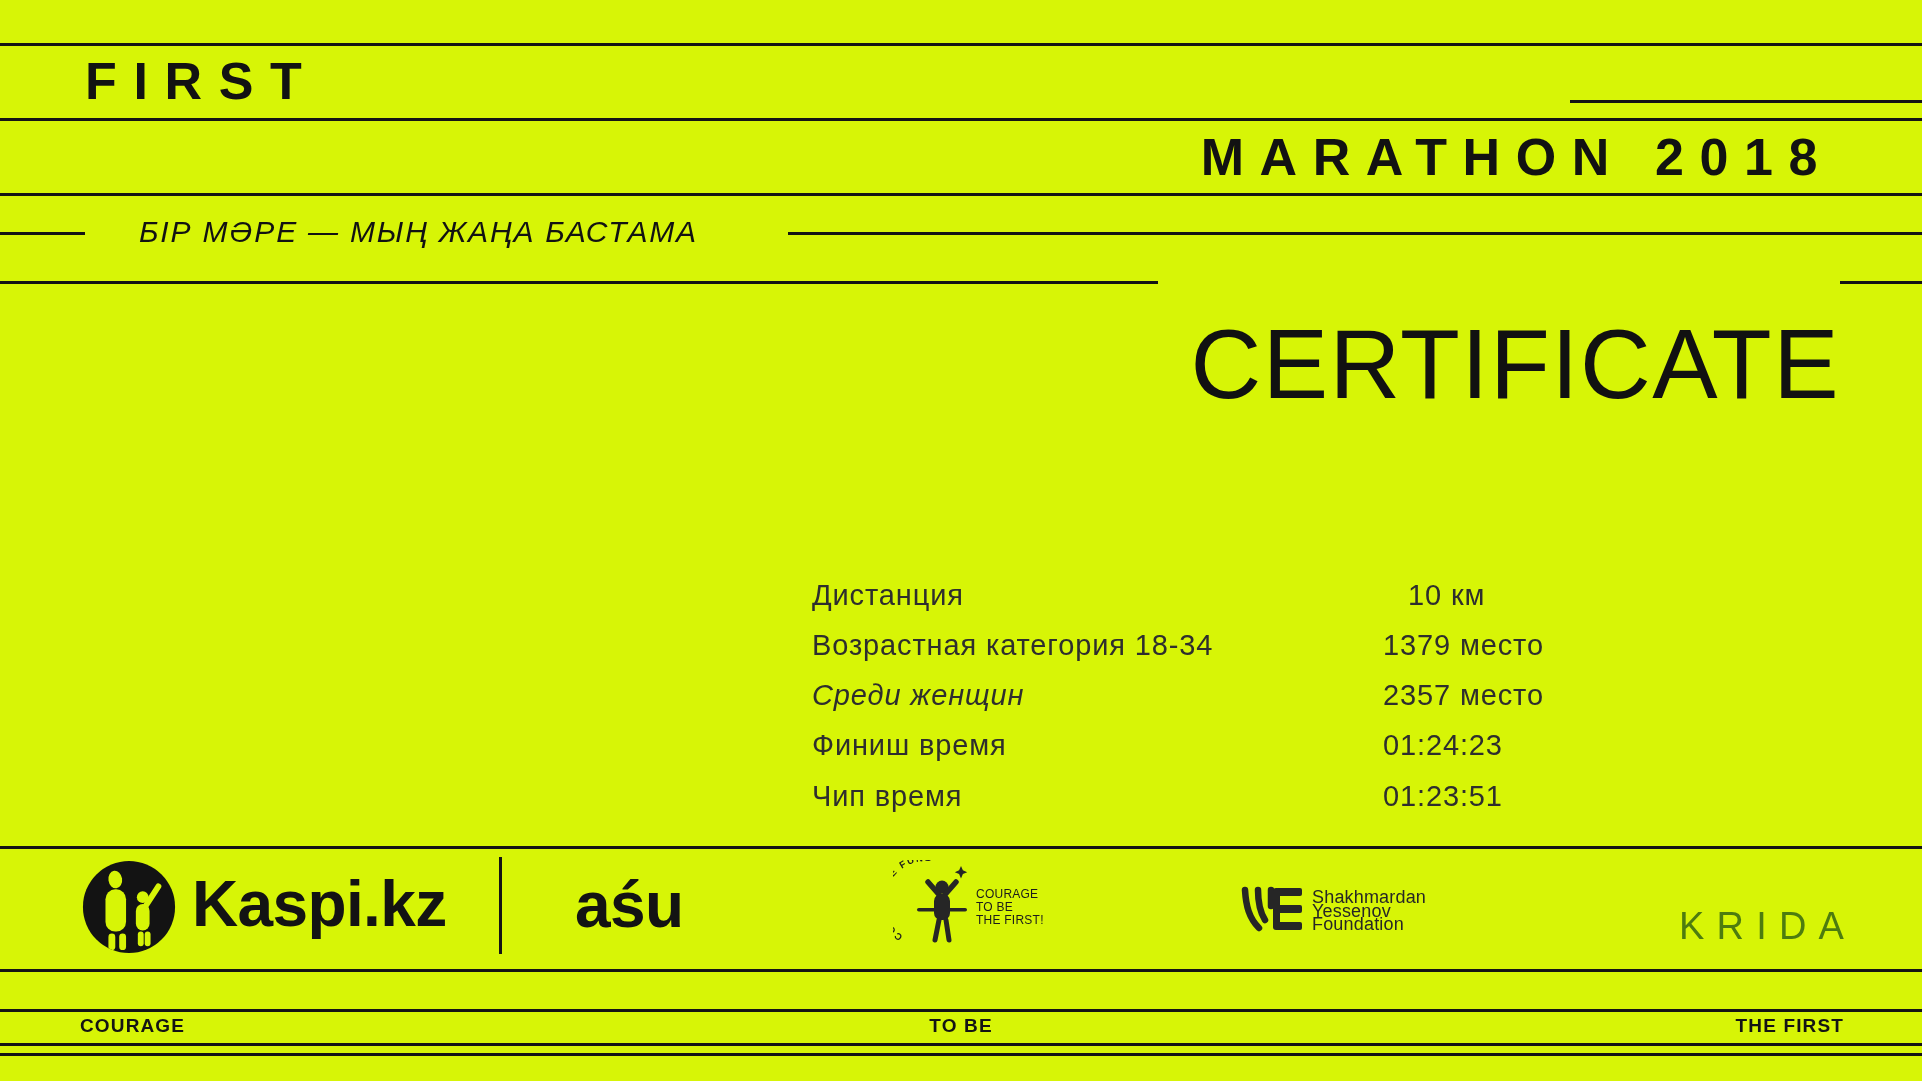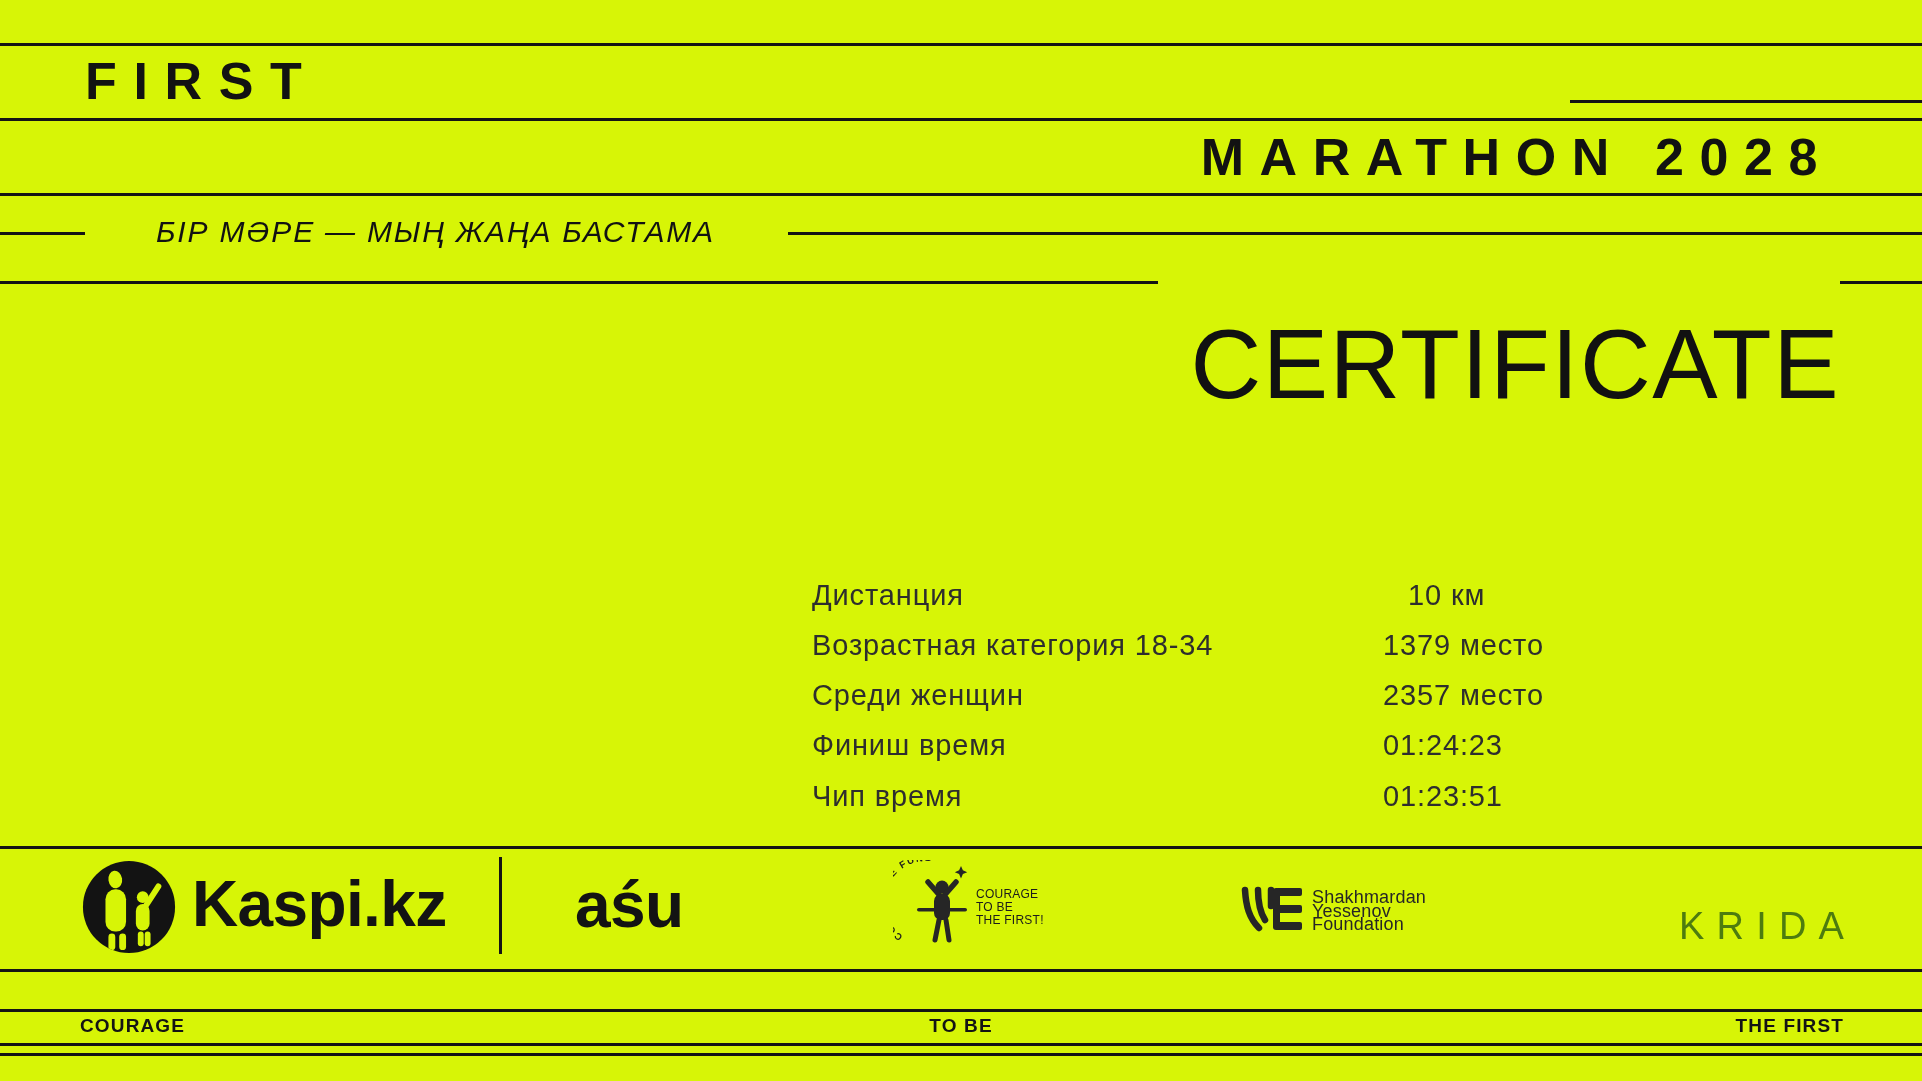--- a/index.html
+++ b/index.html
@@ -55,36 +55,36 @@
   <div class="rule" style="top:281px;left:0;width:1158px;"></div>
   <div class="rule" style="top:281px;left:1840px;width:82px;"></div>
   <div class="rule" style="top:846px;left:0;width:1922px;"></div>
   <div class="rule" style="top:969px;left:0;width:1922px;"></div>
   <div class="rule" style="top:1009px;left:0;width:1922px;"></div>
   <div class="rule" style="top:1043px;left:0;width:1922px;"></div>
   <div class="rule" style="top:1053px;left:0;width:1922px;"></div>
 
   <div class="txt brand-big" style="top:55px;left:85px;">FIRST</div>
 
-  <div class="txt brand-big" style="top:131px;right:89px;letter-spacing:0.30em;">MARATHON 2028</div>
+  <div class="txt brand-big" style="top:131px;right:89px;letter-spacing:0.30em;">MARATHON 2018</div>
 
-  <div class="txt slogan" style="top:217px;left:156px;text-align:right;">БІР МӘРЕ — МЫҢ ЖАҢА БАСТАМА</div>
+  <div class="txt slogan" style="top:217px;left:139px;text-align:right;">БІР МӘРЕ — МЫҢ ЖАҢА БАСТАМА</div>
 
 
   <div class="txt cert-title" style="top:315px;right:82px;margin-left:7px;">CERTIFICATE</div>
 
 
   <div>
     <div class="txt result-label" style="top:580px;left:812px;">Дистанция</div>
     <div class="txt result-value" style="top:580px;left:1383px;margin-left:25px;">10 км</div>
 
     <div class="txt result-label" style="top:630px;left:812px;">Возрастная категория 18-34</div>
     <div class="txt result-value" style="top:630px;left:1383px;">1379 место</div>
 
-    <div class="txt result-label" style="top:680px;left:812px;">Среди женщин</div>
+    <div class="txt result-label" style="top:680px;left:812px;font-style:italic;">Среди женщин</div>
     <div class="txt result-value" style="top:680px;left:1383px;">2357 место</div>
 
     <div class="txt result-label" style="top:730px;left:812px;">Финиш время</div>
     <div class="txt result-value" style="top:730px;left:1383px;">01:24:23</div>
 
     <div class="txt result-label" style="top:781px;left:812px;">Чип время</div>
     <div class="txt result-value" style="top:781px;left:1383px;">01:23:51</div>
   </div>
 
   <div>

